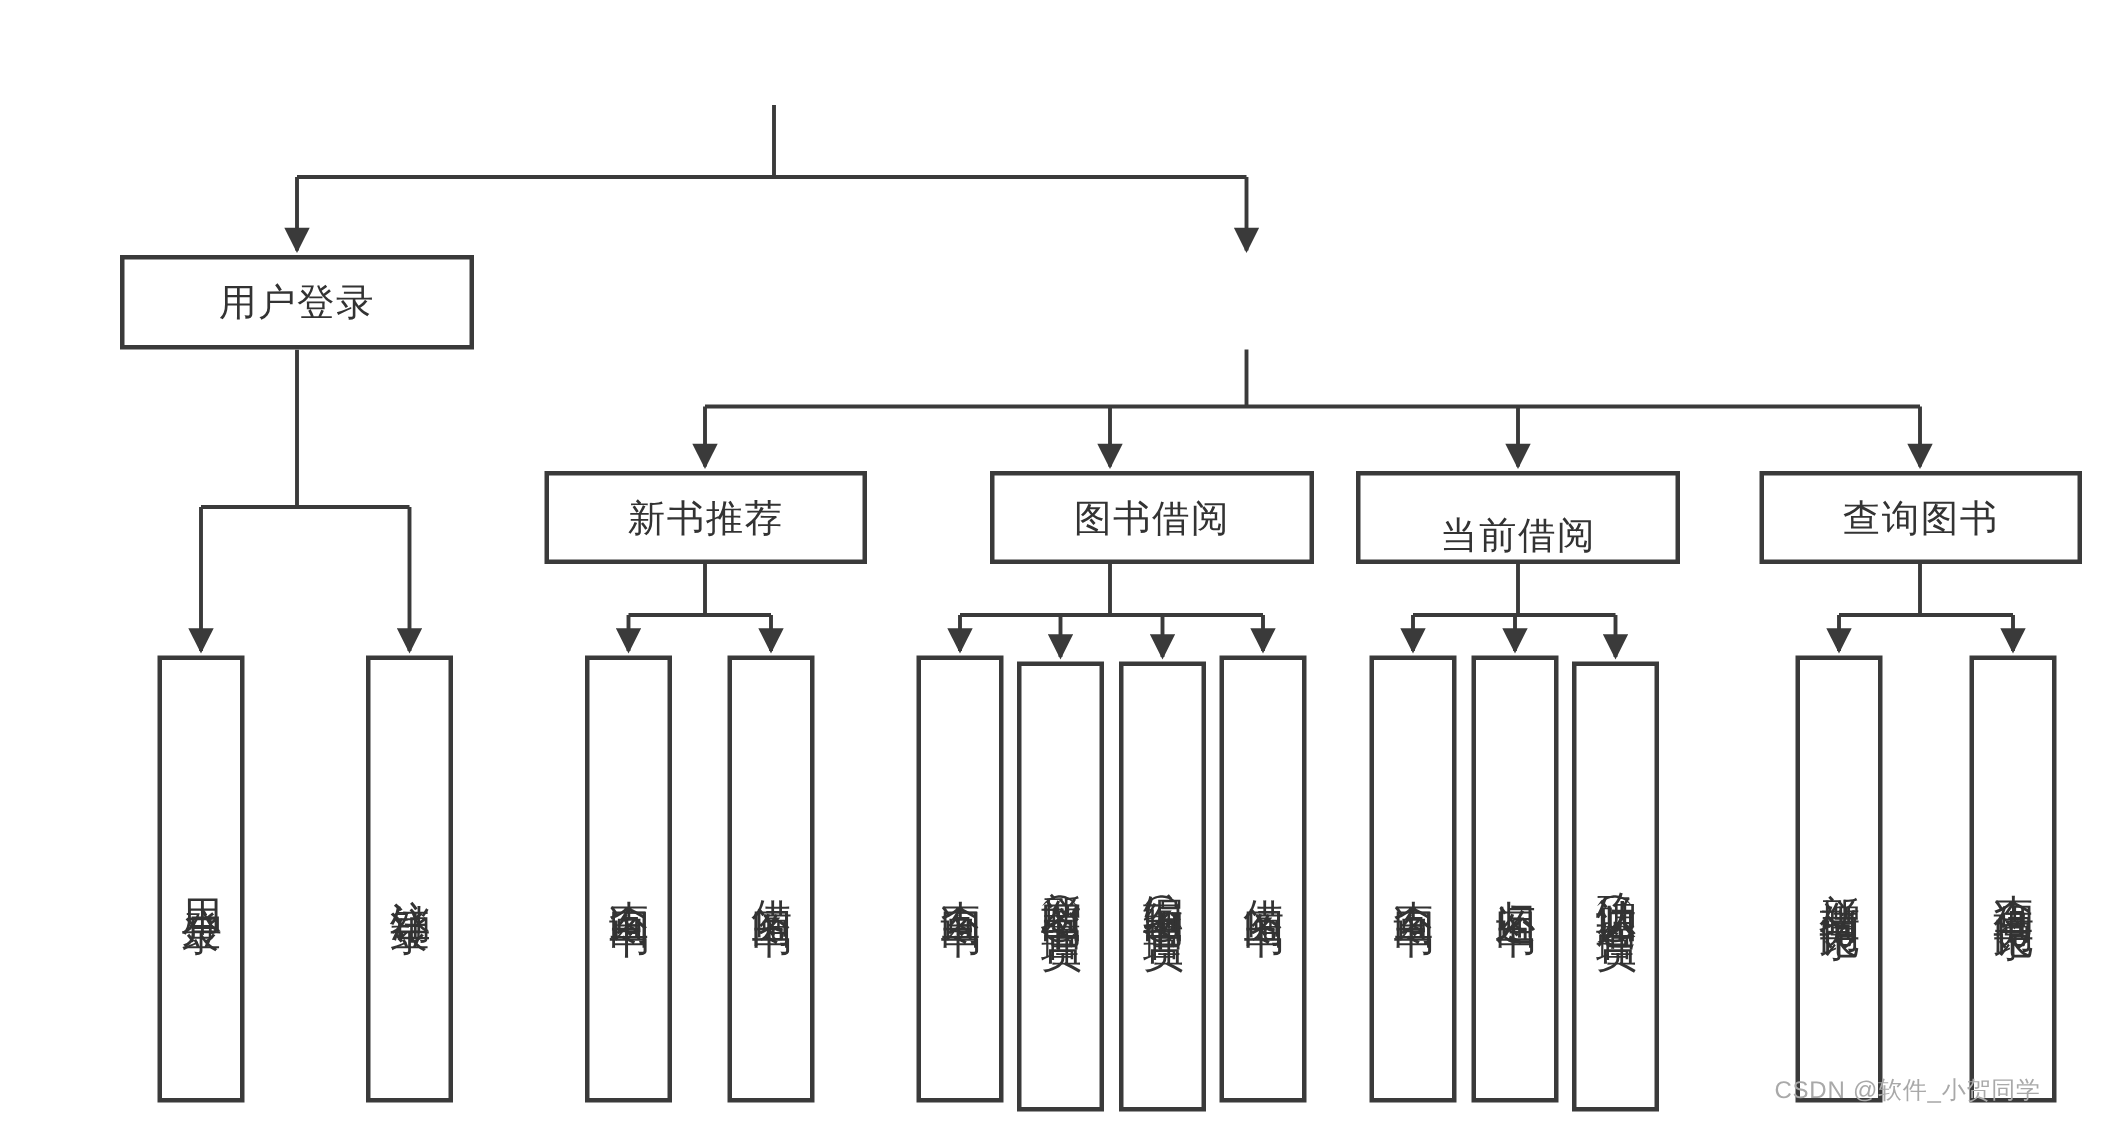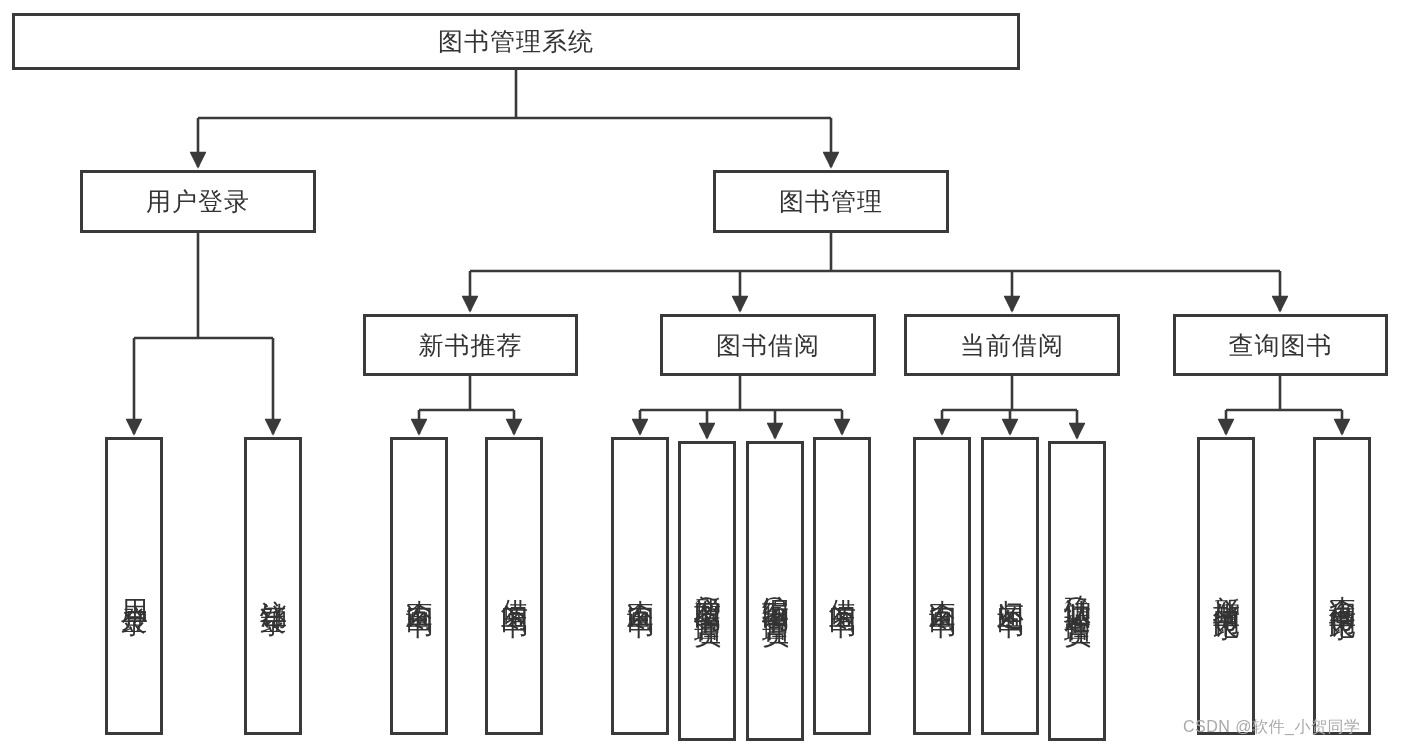--- a/index.html
+++ b/index.html
@@ -20,21 +20,21 @@
   .vlabel{
     writing-mode:vertical-rl;text-orientation:mixed;
     font-size:27px;letter-spacing:4px;line-height:1;white-space:nowrap;
   }
   
   #n-root{left:12px;top:13px;width:1008px;height:57px;}
   #n-user-login{left:80px;top:170px;width:236px;height:63px;}
   #n-book-mgmt{left:713px;top:170px;width:236px;height:63px;}
   #n-new-book{left:363px;top:314px;width:215px;height:62px;}
   #n-book-borrow{left:660px;top:314px;width:216px;height:62px;}
-  #n-current{left:904px;top:314px;width:216px;height:62px;}
+  #n-current{left:904px;top:314px;width:216px;height:62px;align-items:flex-end;}
   #n-records{left:1173px;top:314px;width:215px;height:62px;}
   .leaf{top:437px;width:58px;height:298px;}
   .leaf.low{top:441px;height:300px;}
   #n-leaf-ul{left:105px;}   #n-leaf-lo{left:244px;}
   #n-leaf-q1{left:390px;}   #n-leaf-b1{left:485px;}
   #n-leaf-q2{left:611px;}   #n-leaf-add{left:678px;}
   #n-leaf-edit{left:746px;} #n-leaf-b2{left:813px;}
   #n-leaf-q3{left:913px;}   #n-leaf-ret{left:981px;}
   #n-leaf-conf{left:1048px;}#n-leaf-ar{left:1197px;}
   #n-leaf-qr{left:1313px;}
@@ -90,29 +90,23 @@
     <path d="M942 410 V434" marker-end="url(#ah)"></path>
     <path d="M1010 410 V434" marker-end="url(#ah)"></path>
     <path d="M1077 410 V438" marker-end="url(#ah)"></path>
 
     <path d="M1280 376 V410"></path>
     <path d="M1226 410 H1342"></path>
     <path d="M1226 410 V434" marker-end="url(#ah)"></path>
     <path d="M1342 410 V434" marker-end="url(#ah)"></path>
   </svg>
 
-  <div class="node" id="n-root">
-    <span class="hlabel">图书管理系统</span>
-  </div>
 
   <div class="node" id="n-user-login">
     <span class="hlabel">用户登录</span>
-  </div>
-  <div class="node" id="n-book-mgmt">
-    <span class="hlabel">图书管理</span>
   </div>
 
   <div class="node" id="n-new-book">
     <span class="hlabel">新书推荐</span>
   </div>
   <div class="node" id="n-book-borrow">
     <span class="hlabel">图书借阅</span>
   </div>
   <div class="node" id="n-current">
     <span class="hlabel">当前借阅</span>

